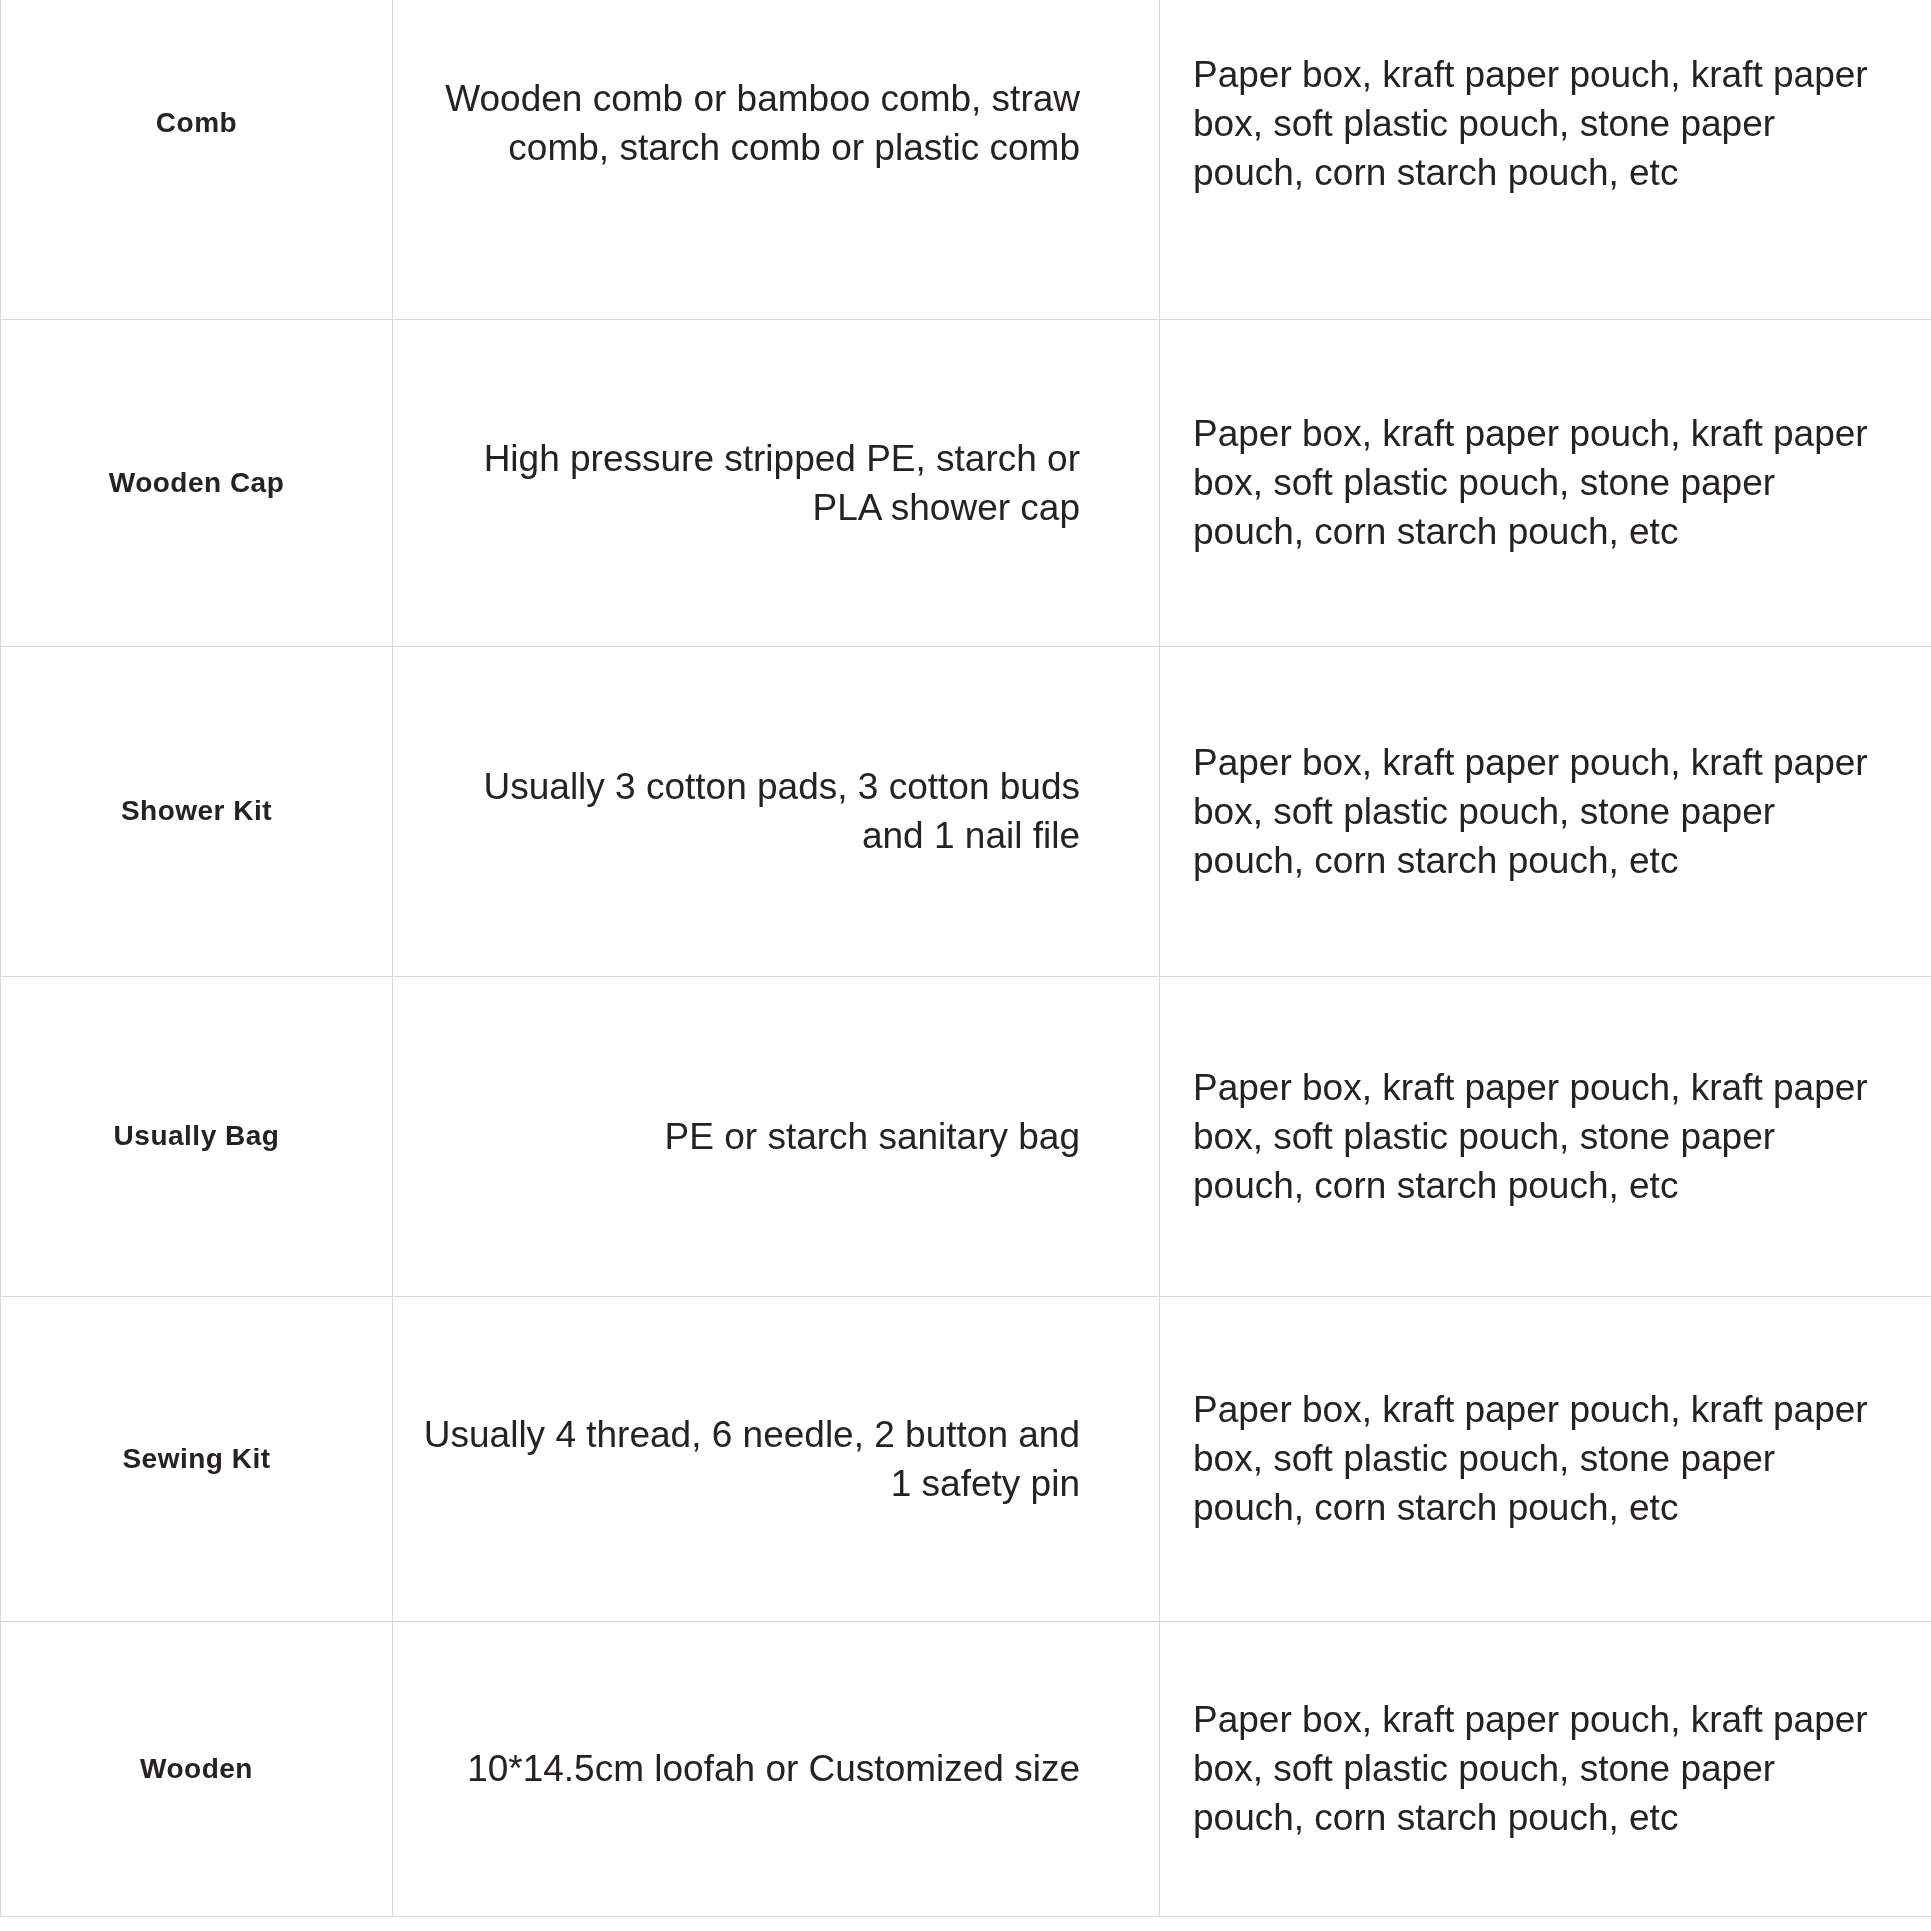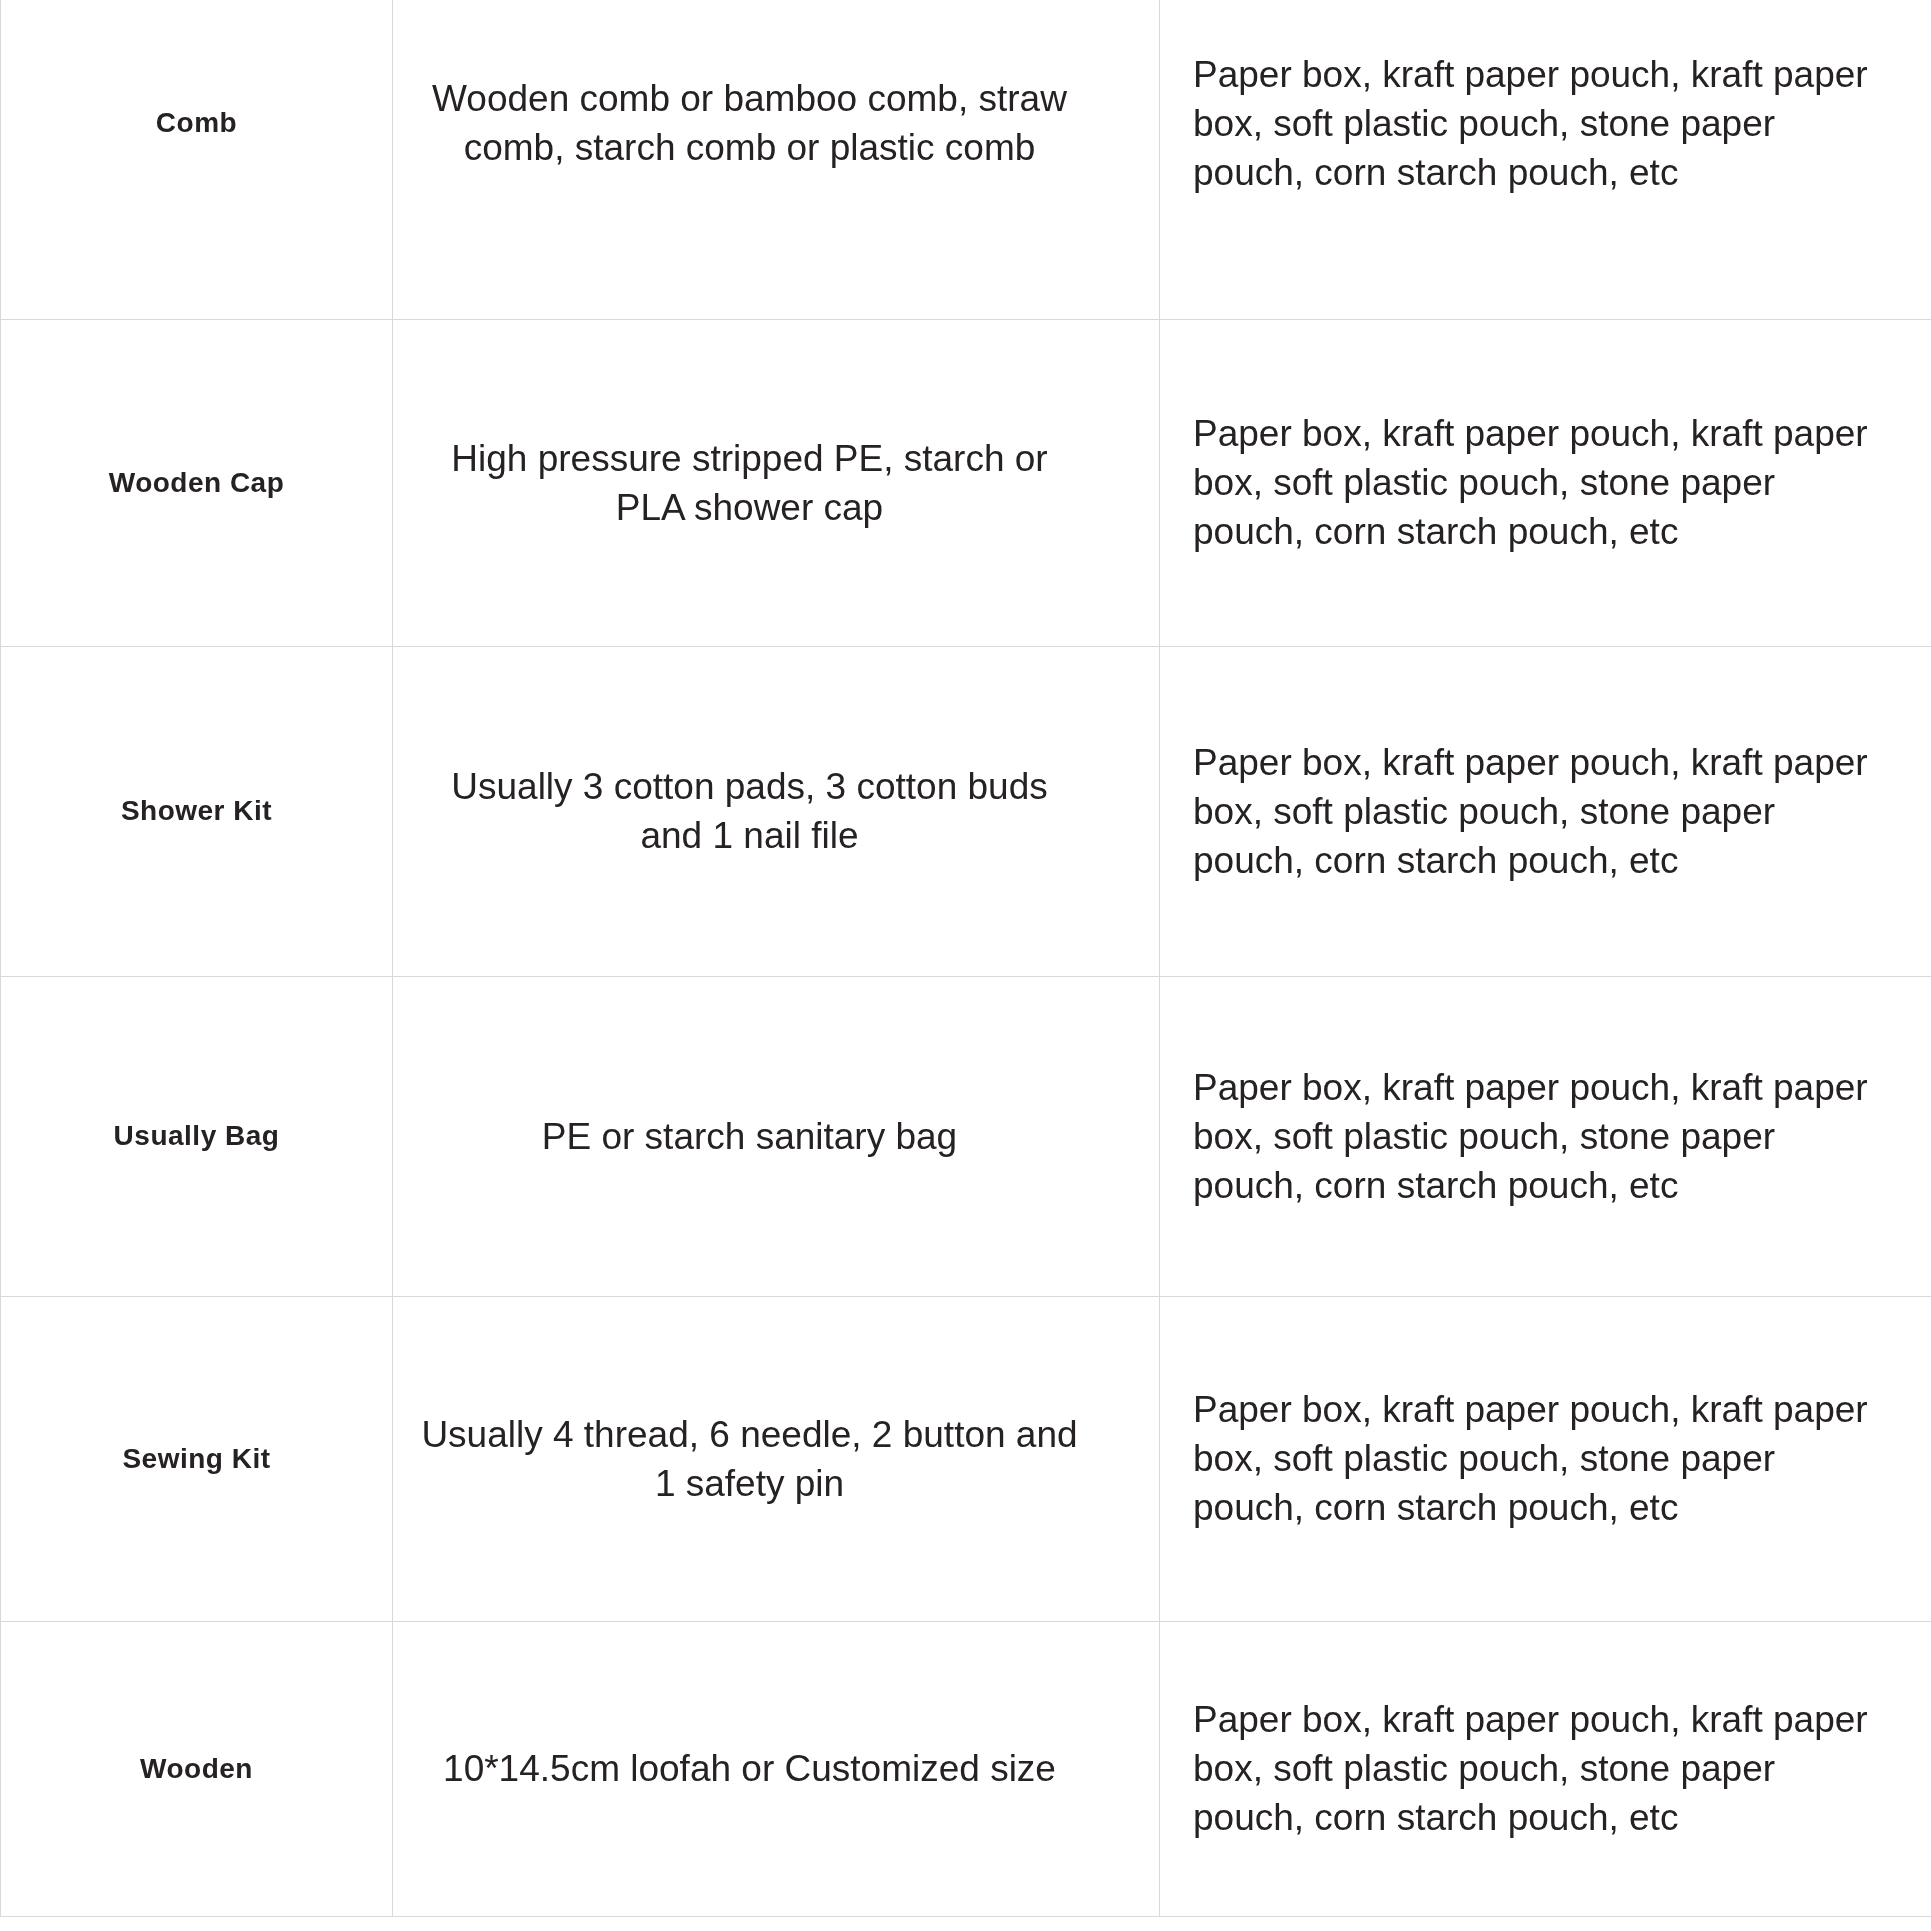--- a/index.html
+++ b/index.html
@@ -46,21 +46,21 @@
     font-size: 28px;
     letter-spacing: 0.5px;
     padding: 0 9.7px;
   }
 
   td.description-cell {
     font-size: 37px;
     line-height: 49px;
     padding-left: 26px;
     padding-right: 79px;
-    text-align: center;
+    text-align: right;
   }
 
   td.packaging-cell {
     font-size: 37px;
     line-height: 49px;
     padding-left: 33px;
     padding-right: 37px;
     text-align: left;
   }
 </style>

